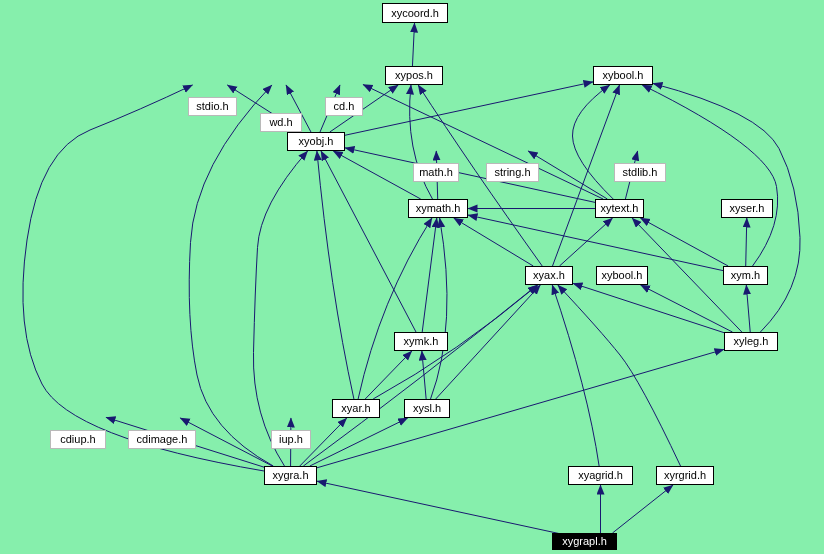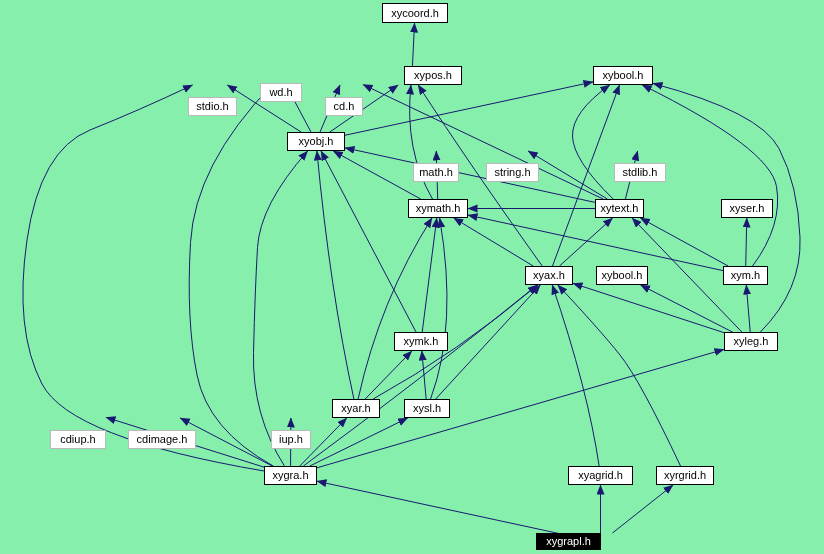--- a/index.html
+++ b/index.html
@@ -80,23 +80,23 @@
         <path d="M599.1111111111111,466 Q588,390 552.235807860262,285" stroke="#191970" marker-end="url(#arrow)"></path>
         <path d="M680.5235602094241,466 Q640,380 620,355 Q600,330 557.8899082568807,285" stroke="#191970" marker-end="url(#arrow)"></path>
         <path d="M568,535.4758064516129 L317,481.22741935483873" stroke="#191970" marker-end="url(#arrow)"></path>
         <path d="M600.5,533 L600.5,485" stroke="#191970" marker-end="url(#arrow)"></path>
         <path d="M612.4813432835821,533 L673.0186567164179,485" stroke="#191970" marker-end="url(#arrow)"></path>
       </g>
   </svg>
 
   <div class="node project" style="left:382px;top:3px;width:66px;height:20px">xycoord.h</div>
   <div class="node system" style="left:188px;top:66px;width:49px;height:19px">stdio.h</div>
-  <div class="node system" style="left:260px;top:52px;width:42px;height:19px">wd.h</div>
+  <div class="node system" style="left:260px;top:82px;width:42px;height:19px">wd.h</div>
   <div class="node system" style="left:325px;top:66px;width:38px;height:19px">cd.h</div>
-  <div class="node project" style="left:404px;top:66px;width:58px;height:19px">xypos.h</div>
+  <div class="node project" style="left:385px;top:66px;width:58px;height:19px">xypos.h</div>
   <div class="node project" style="left:593px;top:66px;width:60px;height:19px">xybool.h</div>
   <div class="node project" style="left:287px;top:132px;width:58px;height:19px">xyobj.h</div>
   <div class="node system" style="left:413px;top:132px;width:46px;height:19px">math.h</div>
   <div class="node system" style="left:486px;top:132px;width:53px;height:19px">string.h</div>
   <div class="node system" style="left:614px;top:132px;width:52px;height:19px">stdlib.h</div>
   <div class="node project" style="left:408px;top:199px;width:60px;height:19px">xymath.h</div>
   <div class="node project" style="left:595px;top:199px;width:49px;height:19px">xytext.h</div>
   <div class="node project" style="left:721px;top:199px;width:52px;height:19px">xyser.h</div>
   <div class="node project" style="left:525px;top:266px;width:48px;height:19px">xyax.h</div>
   <div class="node project" style="left:596px;top:266px;width:52px;height:19px">xybool.h</div>
@@ -104,14 +104,14 @@
   <div class="node project" style="left:394px;top:332px;width:54px;height:19px">xymk.h</div>
   <div class="node project" style="left:724px;top:332px;width:54px;height:19px">xyleg.h</div>
   <div class="node system" style="left:50px;top:399px;width:56px;height:19px">cdiup.h</div>
   <div class="node system" style="left:128px;top:399px;width:68px;height:19px">cdimage.h</div>
   <div class="node system" style="left:271px;top:399px;width:40px;height:19px">iup.h</div>
   <div class="node project" style="left:332px;top:399px;width:48px;height:19px">xyar.h</div>
   <div class="node project" style="left:404px;top:399px;width:46px;height:19px">xysl.h</div>
   <div class="node project" style="left:264px;top:466px;width:53px;height:19px">xygra.h</div>
   <div class="node project" style="left:568px;top:466px;width:65px;height:19px">xyagrid.h</div>
   <div class="node project" style="left:656px;top:466px;width:58px;height:19px">xyrgrid.h</div>
-  <div class="node root" style="left:536px;top:533px;width:65px;height:17px">xygrapl.h</div>
+  <div class="node root" style="left:552px;top:533px;width:65px;height:17px">xygrapl.h</div>
 </div>
 
 </body></html>

